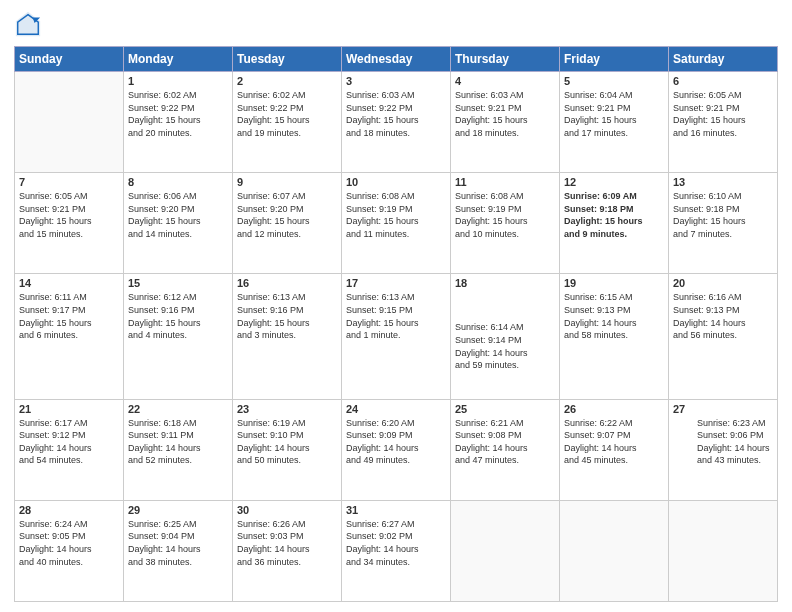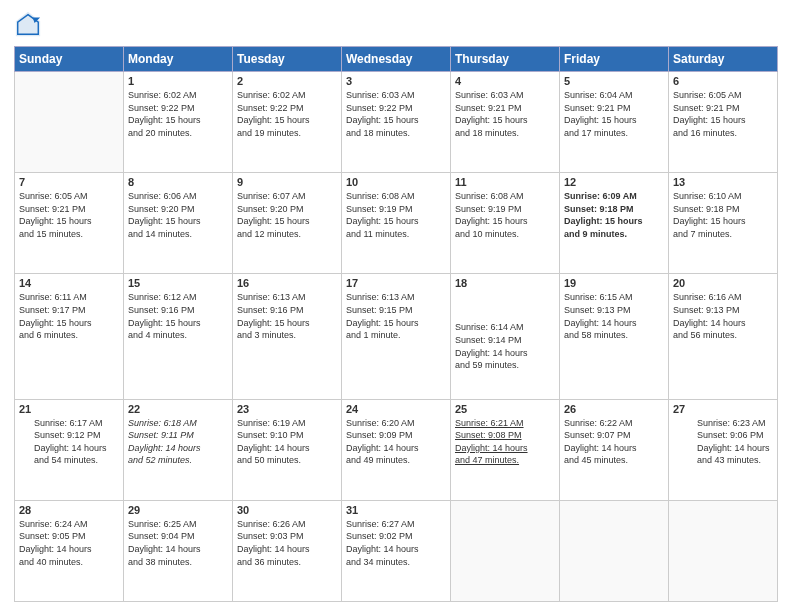--- a/index.html
+++ b/index.html
@@ -278,49 +278,49 @@
             <div class="day-num">20</div>
             <div class="day-info" style="white-space: pre-line;">Sunrise: 6:16 AM
 Sunset: 9:13 PM
 Daylight: 14 hours
 and 56 minutes.</div>
           </td>
         </tr>
         <tr>
           <td>
             <div class="day-num">21</div>
-            <div class="day-info" style="white-space: pre-line; margin-left: 15px;">Sunrise: 6:17 AM
+            <div class="day-info" style="white-space: pre-line;">Sunrise: 6:17 AM
 Sunset: 9:12 PM
 Daylight: 14 hours
 and 54 minutes.</div>
           </td>
           <td>
             <div class="day-num">22</div>
-            <div class="day-info" style="white-space: pre-line; font-style: italic;">Sunrise: 6:18 AM
+            <div class="day-info" style="white-space: pre-line;">Sunrise: 6:18 AM
 Sunset: 9:11 PM
 Daylight: 14 hours
 and 52 minutes.</div>
           </td>
           <td>
             <div class="day-num">23</div>
             <div class="day-info" style="white-space: pre-line;">Sunrise: 6:19 AM
 Sunset: 9:10 PM
 Daylight: 14 hours
 and 50 minutes.</div>
           </td>
           <td>
             <div class="day-num">24</div>
             <div class="day-info" style="white-space: pre-line;">Sunrise: 6:20 AM
 Sunset: 9:09 PM
 Daylight: 14 hours
 and 49 minutes.</div>
           </td>
           <td>
             <div class="day-num">25</div>
-            <div class="day-info" style="white-space: pre-line; text-decoration: underline;">Sunrise: 6:21 AM
+            <div class="day-info" style="white-space: pre-line;">Sunrise: 6:21 AM
 Sunset: 9:08 PM
 Daylight: 14 hours
 and 47 minutes.</div>
           </td>
           <td>
             <div class="day-num">26</div>
             <div class="day-info" style="white-space: pre-line;">Sunrise: 6:22 AM
 Sunset: 9:07 PM
 Daylight: 14 hours
 and 45 minutes.</div>

